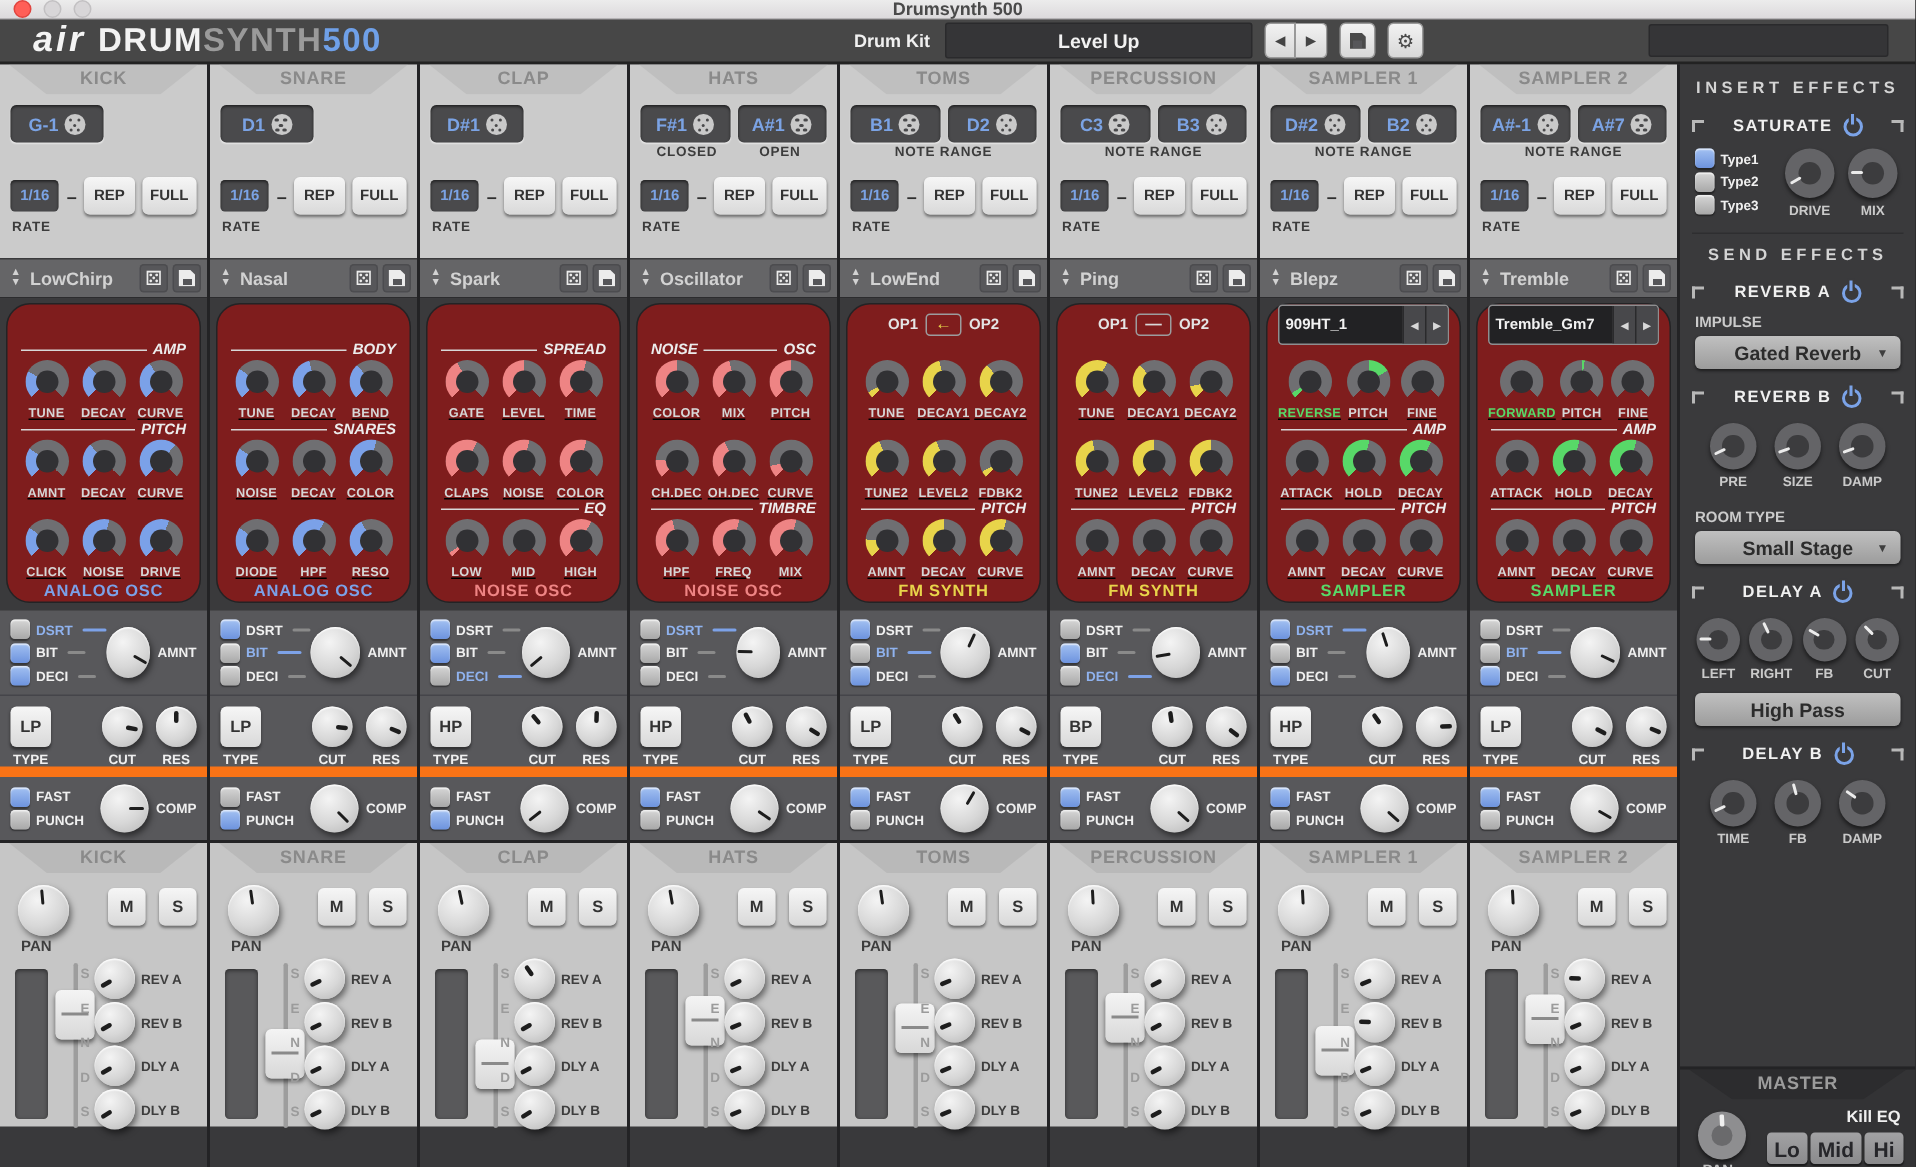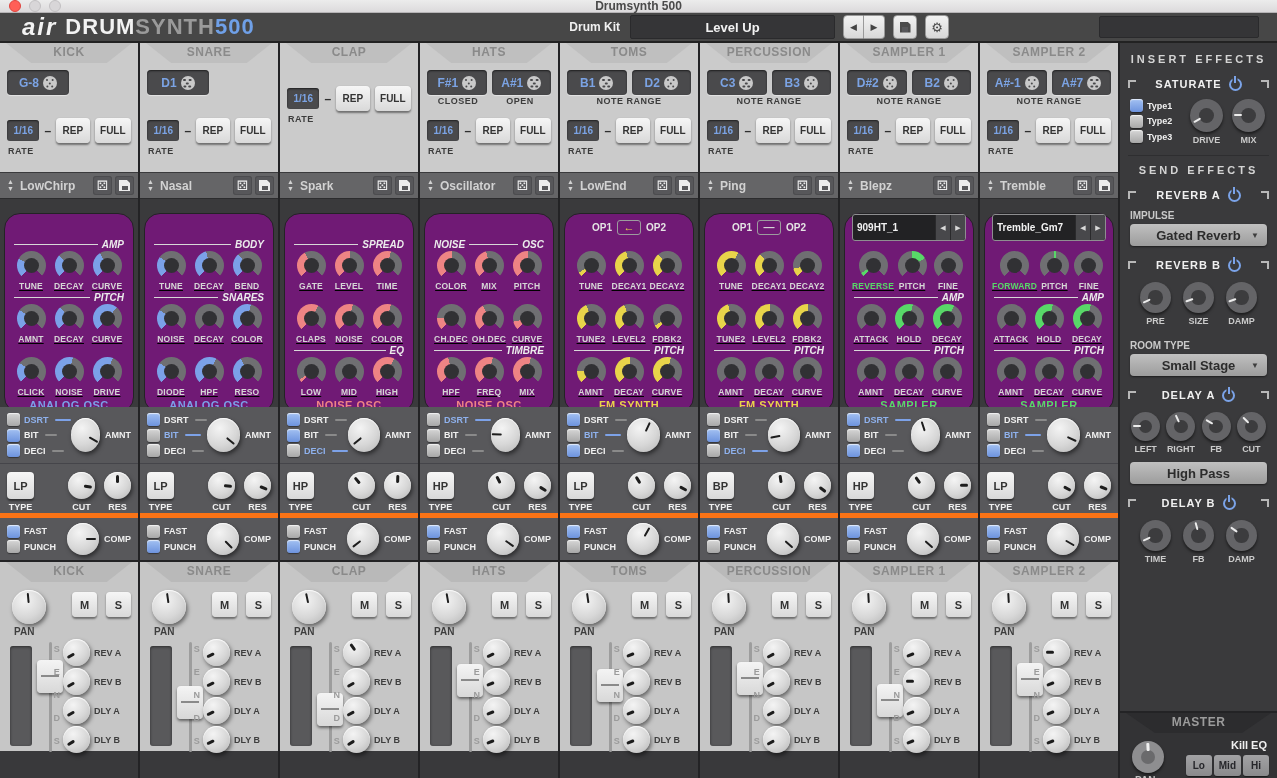--- a/index.html
+++ b/index.html
@@ -60,21 +60,21 @@
   .spin { display:flex; flex-direction:column; width:13px; line-height:6px; }
   .spin span { font-size:7px; color:#d2d2d2; text-align:center; height:7px; }
   .preset-name { flex:1; color:#d2d2d2; font-weight:bold; font-size:12px; padding-left:3px; white-space:nowrap; overflow:hidden; }
   .pbtn { width:19px; height:19px; border-radius:3px; background:#57575a; display:flex; align-items:center; justify-content:center; margin-left:3px; flex:none; box-shadow: inset 0 0 0 1px #4c4c4f; }
   .dice { color:#ececec; font-size:13px; line-height:13px; }
   .floppy { width:11px; height:11px; background:#ececec; clip-path:polygon(0 0,72% 0,100% 28%,100% 100%,0 100%); position:relative; }
   .floppy::after { content:""; position:absolute; left:2.5px; bottom:1px; width:6px; height:4.5px; background:#57575a; }
 
   
   .sec-synth { height:208px; background:#3a3a3c; padding:3px 4px 5px 4px; flex:none; }
-  .panel { height:100%; background:#701a75; border:1px solid #232325; border-radius:16px; padding:3px 7px 4px 7px; display:flex; flex-direction:column;margin-top:11px; }
+  .panel { height:100%; background:#7f1d1d; border:1px solid #232325; border-radius:16px; padding:3px 7px 4px 7px; display:flex; flex-direction:column; }
   .ph { height:21px; flex:none; display:flex; align-items:center; justify-content:center; gap:5px; }
   .op-lab { color:#e4e4e4; font-size:10px; font-weight:bold; }
   .op-box { width:24px; height:15px; border:1px solid #9c9c9e; border-radius:3px; display:flex; align-items:center; justify-content:center; font-size:11px; font-weight:bold; line-height:13px; }
   .sample-box { flex:1; height:27px; background:#222224; border:1px solid #8e8e90; border-radius:3px; display:flex; align-items:center; overflow:hidden; }
   .sample-name { flex:1; color:#f2f2f2; font-size:10px; font-weight:bold; padding-left:4px; white-space:nowrap; }
   .sarr { width:15px; height:100%; background:#48484b; display:flex; align-items:center; justify-content:center; color:#d8d8d8; font-size:7px; border-left:1px solid #2a2a2c; }
   .srow { flex:1; display:flex; flex-direction:column; }
   .grow { height:13px; display:flex; align-items:center; gap:4px; padding:0 2px; }
   .gline { flex:1; height:1px; background:#d8d8d8; }
   .glab { font-size:10px; font-weight:bold; font-style:italic; color:#ececec; }
@@ -97,21 +97,21 @@
   .tlab { font-size:9px; font-weight:bold; color:#f0f0f0; }
   .tlab.sel { color:#8fb2ee; }
   .conn { height:2px; width:12px; background:#8a8a8a; border-radius:1px; margin-left:2px; }
   .conn.sel { background:#7da2e8; width:16px; }
   .sk { border-radius:50%; background:radial-gradient(circle at 38% 30%, #f4f4f4, #d7d7d7 55%, #b5b5b5); box-shadow:1.5px 2.5px 4px rgba(0,0,0,.5), inset 0 1px 1px rgba(255,255,255,.9); position:relative; }
   .sk i { position:absolute; inset:0; transform:rotate(var(--r,0deg)); }
   .sk i::before { content:""; position:absolute; left:calc(50% - 1.25px); top:2.5px; width:2.5px; height:32%; background:#1d1d1d; border-radius:2px; }
   .amnt-knob { width:34px; height:34px; margin-left:auto; }
   .amnt-lab { font-size:9px; font-weight:bold; color:#f0f0f0; margin-left:5px; }
 
-  .sec-filter { height:54px; background:#58585b; border-bottom:5px solid #f97316; display:flex; align-items:center; padding:7px 7px 0 7px; flex:none; }
+  .sec-filter { height:54px; background:#58585b; border-bottom:7px solid #f97316; display:flex; align-items:flex-end; padding:7px 7px 0 7px; flex:none; }
   .fcol { display:flex; flex-direction:column; align-items:center; }
   .type-btn { width:27px; height:27px; font-size:11px; }
   .flab { font-size:9px; font-weight:bold; color:#f0f0f0; margin-top:3px; }
   .cutcol { margin-left:auto; } .rescol { margin-left:9px; }
   .fknob { width:27px; height:27px; }
 
   .sec-comp { height:44px; background:#58585b; display:flex; align-items:center; padding:0 7px; border-bottom:2px solid #232325; flex:none; }
   .comp-knob { width:32px; height:32px; margin-left:auto; }
 
   
@@ -166,21 +166,21 @@
   
   .master { height:190px; background:#333335; border-top:2px solid #232325; position:relative; }
   .master .trap::before { background:#2c2c2e; }
   .master .trap span { color:#9c9c9c; }
   .m-pan { position:absolute; left:12px; top:28px; width:32px; height:32px; background:#8e8e90; }
   .m-pan::after{ background:#6a6a6c; }
   .m-pan i::before { background:#f0f0f0; }
   .m-panlab { position:absolute; left:15px; top:62px; font-size:10px; font-weight:bold; color:#c2c2c2; }
   .killeq { position:absolute; right:10px; top:26px; color:#f0f0f0; font-size:11px; font-weight:bold; }
   .eqbtns { position:absolute; right:8px; top:42px; display:flex; gap:2px; }
-  .eqb { min-width:26px; height:21px; padding:0 5px; background:linear-gradient(#a2a2a4,#8a8a8c); border-radius:3px; display:flex; align-items:center; justify-content:center; color:#26262a; font-weight:bold; font-size:10px; box-shadow:0 1px 1px rgba(0,0,0,.5); }
+  .eqb { min-width:26px; height:21px; padding:0 5px; background:linear-gradient(#a2a2a4,#8a8a8c); border-radius:3px; display:flex; align-items:center; justify-content:center; color:#26262a; font-weight:bold; font-size:14px; box-shadow:0 1px 1px rgba(0,0,0,.5); }
   .m-meter { position:absolute; left:10px; top:82px; width:24px; height:100px; background:#242426; border:1px solid #1c1c1e; border-radius:3px; }
   .m-fader { position:absolute; left:40px; top:76px; width:26px; height:108px; }
   .m-fader .track { position:absolute; left:11.5px; top:2px; bottom:2px; width:3px; background:#6c6c6e; border-radius:2px; }
   .m-fader .handle { position:absolute; left:0; width:24px; height:32px; background:linear-gradient(#a6a6a8,#8c8c8e); border-radius:4px; box-shadow:0 2px 3px rgba(0,0,0,.6); top:calc(var(--f,0) * 76px); }
   .m-fader .handle::after { content:""; position:absolute; left:4px; right:4px; top:15px; height:2px; background:#4a4a4c; }
   .compblk { position:absolute; left:72px; right:4px; top:76px; }
   .comp-title { display:flex; align-items:flex-end; justify-content:center; gap:2px; }
   .comp-title .corner { width:6px; height:6px; margin-top:1px; }
   .comp-title span { color:#f0f0f0; font-weight:bold; font-size:9.5px; letter-spacing:.5px; }
   .m-knrow { display:flex; justify-content:space-around; margin-top:5px; }
@@ -223,21 +223,21 @@
 
   <div class="main">
     <div id="channels">
         <div class="channel">
           <div class="sec-top">
             <div class="trap">
               <span>KICK</span>
             </div>
             <div class="note-row single-note">
               <div class="note-btn">
-                <span class="note-txt">G-8</span>
+                <span class="note-txt">G-1</span>
                 <span class="din"></span>
               </div>
             </div>
             <div class="note-sub"></div>
             <div class="rate-row">
               <div class="rate-box">1/16</div>
               <span class="rate-dash">–</span>
               <div class="lb rep-btn">REP</div>
               <div class="lb full-btn">FULL</div>
             </div>
@@ -634,20 +634,26 @@
                   <span class="sendlab">DLY B</span>
                 </div>
               </div>
             </div>
           </div>
         </div>
         <div class="channel">
           <div class="sec-top">
             <div class="trap">
               <span>CLAP</span>
+            </div>
+            <div class="note-row single-note">
+              <div class="note-btn">
+                <span class="note-txt">D#1</span>
+                <span class="din"></span>
+              </div>
             </div>
             <div class="note-sub"></div>
             <div class="rate-row">
               <div class="rate-box">1/16</div>
               <span class="rate-dash">–</span>
               <div class="lb rep-btn">REP</div>
               <div class="lb full-btn">FULL</div>
             </div>
             <div class="rate-lab">RATE</div>
           </div>

